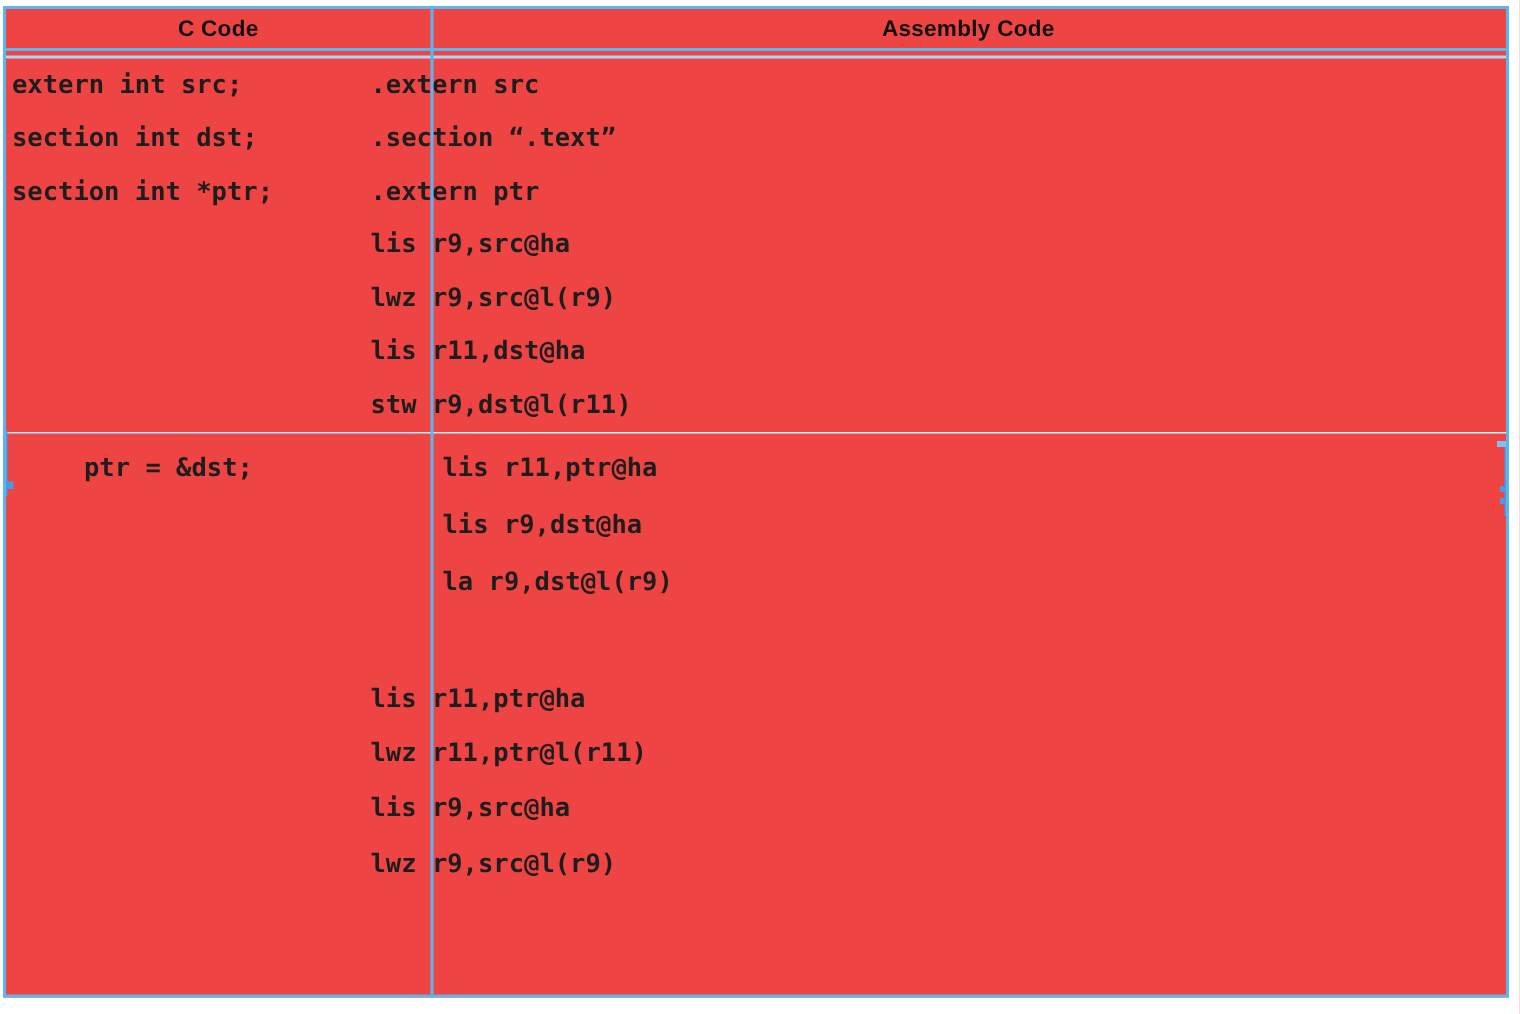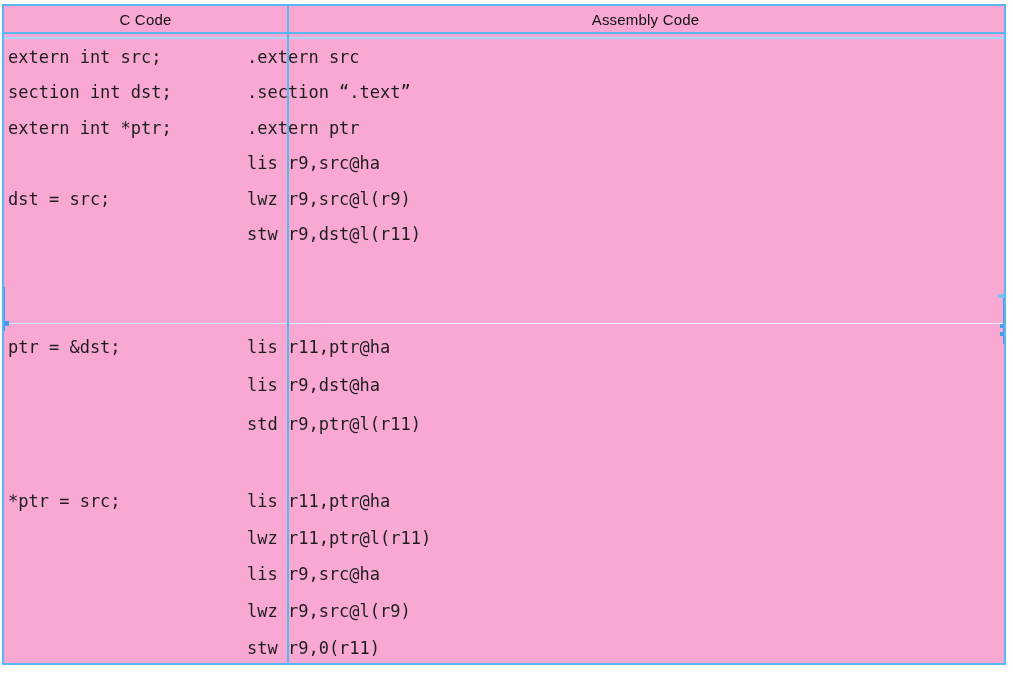--- a/index.html
+++ b/index.html
@@ -19,21 +19,22 @@
   }
   .doc-table {
     position: absolute;
     left: 2px;
     top: 4px;
     width: 1004px;
     height: 661px;
     box-sizing: border-box;
     border: 2px solid var(--table-border, #58b6f1);
     overflow: hidden;
-    background: #f9a8d4;
+    background: #ef4444;
+    font-weight: bold;
   }
   
   .header-row {
     display: flex;
     height: 26px;
     border-bottom: 2px solid var(--table-border, #58b6f1);
   }
   .header-cell {
     display: flex;
     align-items: center;
@@ -56,21 +57,21 @@
     font-family: "DejaVu Sans Mono", monospace;
     font-size: 17px;
     color: var(--code-text, #1d1d1d);
     white-space: pre;
   }
   .cell.c { width: 237px; padding-left: 4px; }
   .cell.asm { flex: 1; padding-left: 6px; }
   .line { display: flex; align-items: center; }
   .row.r0 .line { height: 35.5px; }
   .row.r1 { padding-top: 4px; }
-  .row.r1 .line { height: 38.25px; }
+  .row.r1 .line { height: 38.25px; margin-left: 48px; }
   .row.r2 { padding-top: 2px; }
   .row.r2 .line { height: 36.6px; }
   .row-divider {
     height: 1px;
     background: linear-gradient(to right,
       var(--row-divider-left, #cfe8f8) 0%,
       var(--row-divider-left, #cfe8f8) 27%,
       var(--row-divider-right, #eef7fd) 32%,
       var(--row-divider-right, #eef7fd) 100%);
   }
@@ -99,31 +100,31 @@
   <div class="doc-table">
 
     <div class="header-row">
       <div class="header-cell c">C Code</div>
       <div class="header-cell asm">Assembly Code</div>
     </div>
     <div class="header-underline2"></div>
 
     <div class="rows" id="rows">
         <div class="row r0">
-          <div class="cell c"><div class="line">extern int src;</div><div class="line">section int dst;</div><div class="line">extern int *ptr;</div><div class="line"></div><div class="line">dst = src;</div><div class="line"></div><div class="line"></div><div class="line"></div></div>
-          <div class="cell asm"><div class="line">.extern src</div><div class="line">.section “.text”</div><div class="line">.extern ptr</div><div class="line">lis r9,src@ha</div><div class="line">lwz r9,src@l(r9)</div><div class="line">stw r9,dst@l(r11)</div></div>
+          <div class="cell c"><div class="line">extern int src;</div><div class="line">section int dst;</div><div class="line">section int *ptr;</div><div class="line"></div><div class="line"></div><div class="line"></div><div class="line"></div></div>
+          <div class="cell asm"><div class="line">.extern src</div><div class="line">.section “.text”</div><div class="line">.extern ptr</div><div class="line">lis r9,src@ha</div><div class="line">lwz r9,src@l(r9)</div><div class="line">lis r11,dst@ha</div><div class="line">stw r9,dst@l(r11)</div></div>
         </div>
         <div class="row-divider"></div>
         <div class="row r1">
           <div class="cell c"><div class="line">ptr = &amp;dst;</div><div class="line"></div><div class="line"></div><div class="line"></div></div>
-          <div class="cell asm"><div class="line">lis r11,ptr@ha</div><div class="line">lis r9,dst@ha</div><div class="line">std r9,ptr@l(r11)</div></div>
+          <div class="cell asm"><div class="line">lis r11,ptr@ha</div><div class="line">lis r9,dst@ha</div><div class="line">la r9,dst@l(r9)</div></div>
         </div>
         <div class="row r2">
-          <div class="cell c"><div class="line">*ptr = src;</div><div class="line"></div><div class="line"></div><div class="line"></div><div class="line"></div></div>
-          <div class="cell asm"><div class="line">lis r11,ptr@ha</div><div class="line">lwz r11,ptr@l(r11)</div><div class="line">lis r9,src@ha</div><div class="line">lwz r9,src@l(r9)</div><div class="line">stw r9,0(r11)</div></div>
+          <div class="cell c"><div class="line"></div><div class="line"></div><div class="line"></div><div class="line"></div></div>
+          <div class="cell asm"><div class="line">lis r11,ptr@ha</div><div class="line">lwz r11,ptr@l(r11)</div><div class="line">lis r9,src@ha</div><div class="line">lwz r9,src@l(r9)</div></div>
         </div>
       </div>
 
     <div class="col-divider"></div>
 
     <div class="edge left-seg"></div>
     <div class="edge left-tick"></div>
     <div class="edge right-nub"></div>
     <div class="edge right-seg"></div>
     <div class="edge right-tick1"></div>

